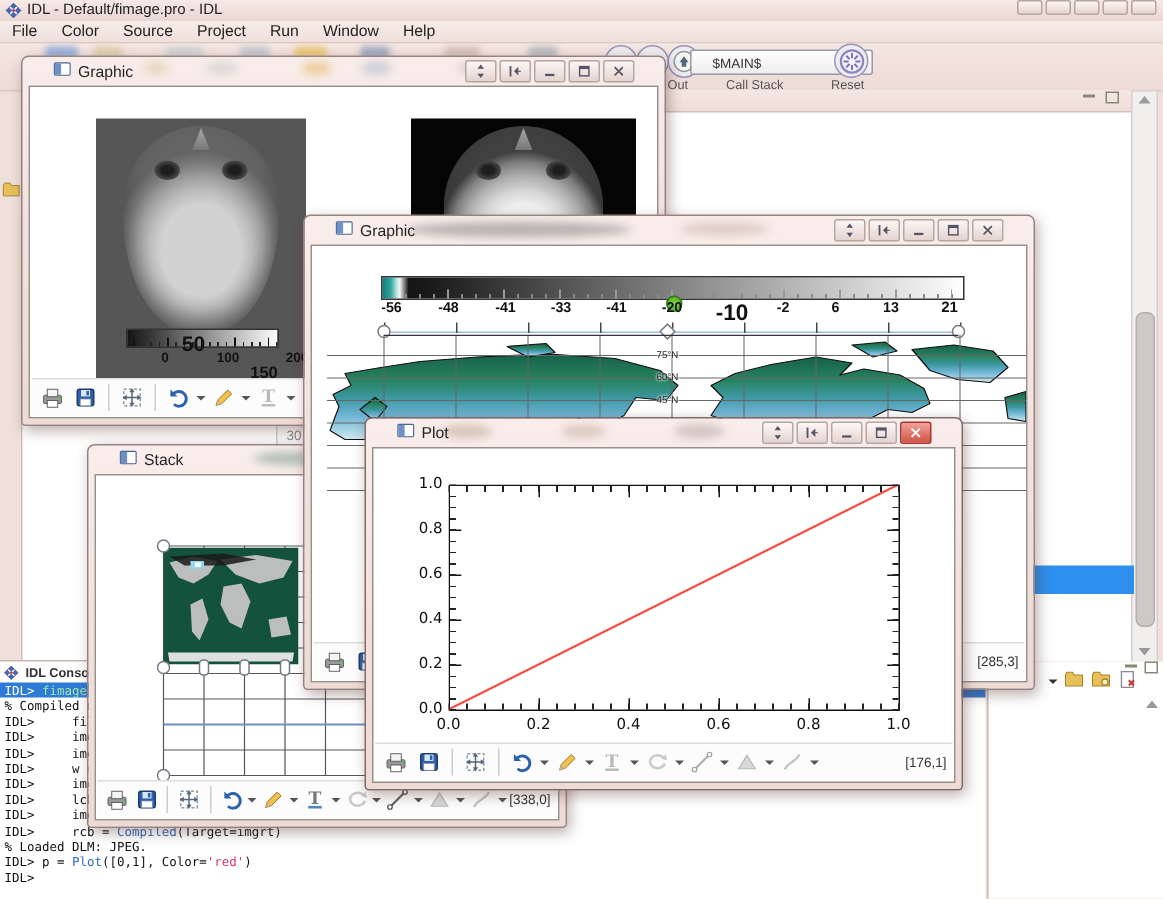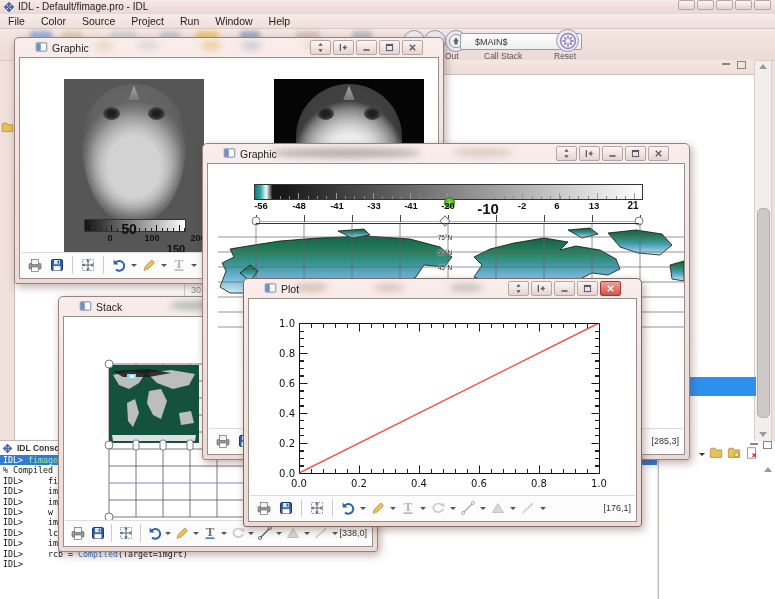--- a/index.html
+++ b/index.html
@@ -261,20 +261,22 @@
   <div class="cline sel"><span>IDL&gt; </span><span class="grn">fimage</span></div>
   <div class="cline"><span>% Compiled m</span></div>
   <div class="cline"><span>IDL&gt;     file</span></div>
   <div class="cline"><span>IDL&gt;     img </span></div>
   <div class="cline"><span>IDL&gt;     img </span></div>
   <div class="cline"><span>IDL&gt;     w = </span></div>
   <div class="cline"><span>IDL&gt;     img1</span></div>
   <div class="cline"><span>IDL&gt;     lcb </span></div>
   <div class="cline"><span>IDL&gt;     imgr</span></div>
   <div class="cline"><span>IDL&gt;     rcb = </span><span class="fn">Compiled</span><span>(Target=imgrt)</span></div>
+  <div class="cline"><span>% Loaded DLM: JPEG.</span></div>
+  <div class="cline"><span>IDL&gt; p = </span><span class="fn">Plot</span><span>([0,1], Color=</span><span class="str">'red'</span><span>)</span></div>
   <div class="cline"><span>IDL&gt;</span></div>
 </div>
 
 <div id="history-panel" class="abs">
   <span class="abs" style="right:18px;top:2px;width:8px;height:2px;background:#887"></span>
   <span class="abs" style="right:4px;top:0;width:7px;height:6px;border:1px solid #887"></span>
   <span class="cr abs" style="left:40px;top:12px;border-top-color:#333"></span>
   <span class="abs" style="left:50px;top:5px"><svg width="14" height="14" viewBox="0 0 16 16">
         <use href="#i-folder"></use>
       </svg></span>

